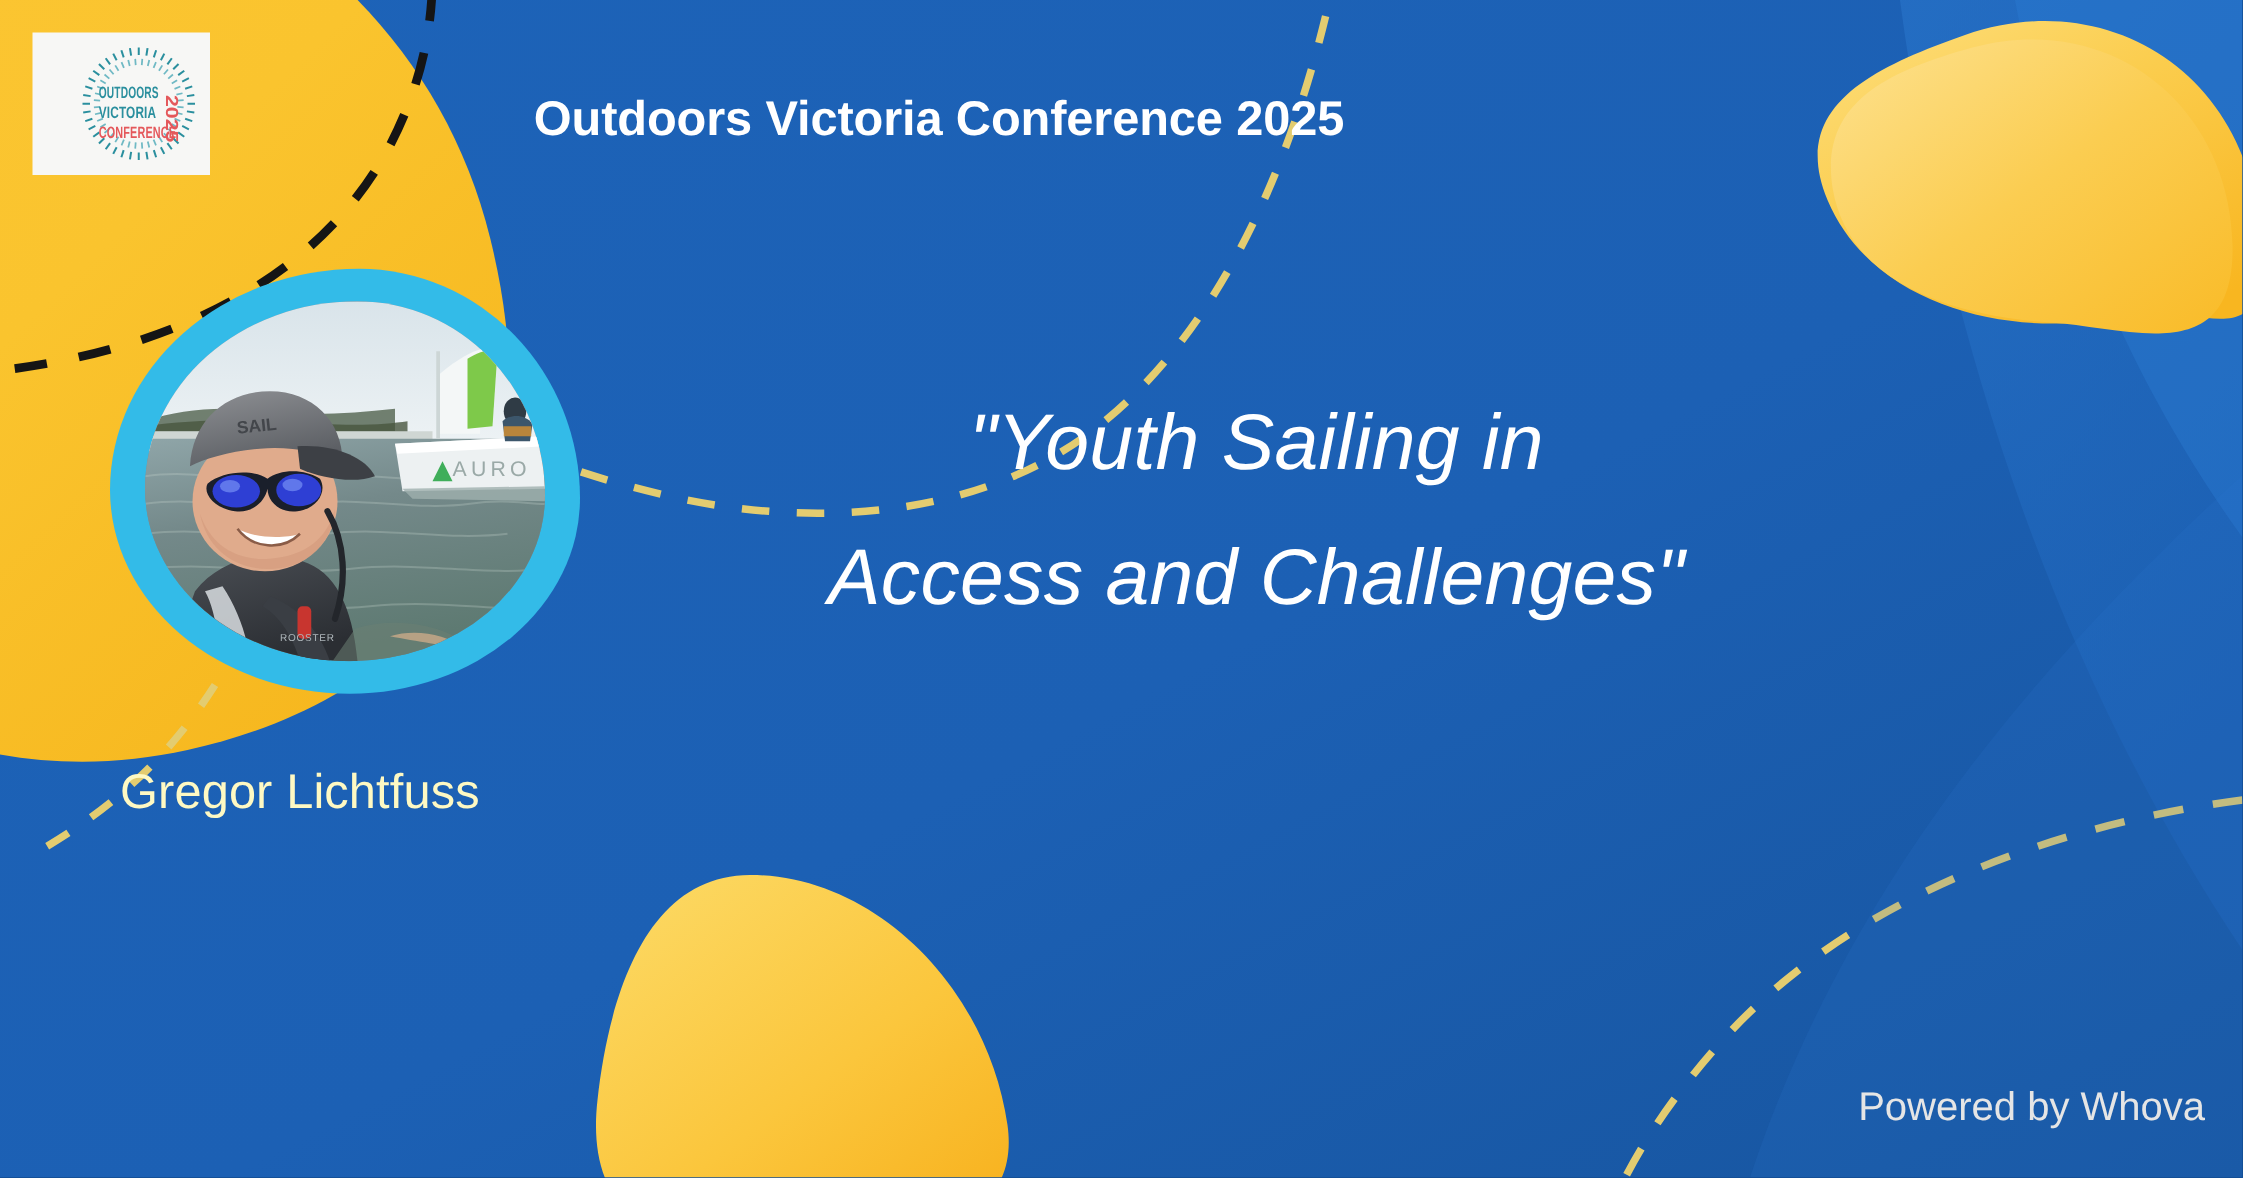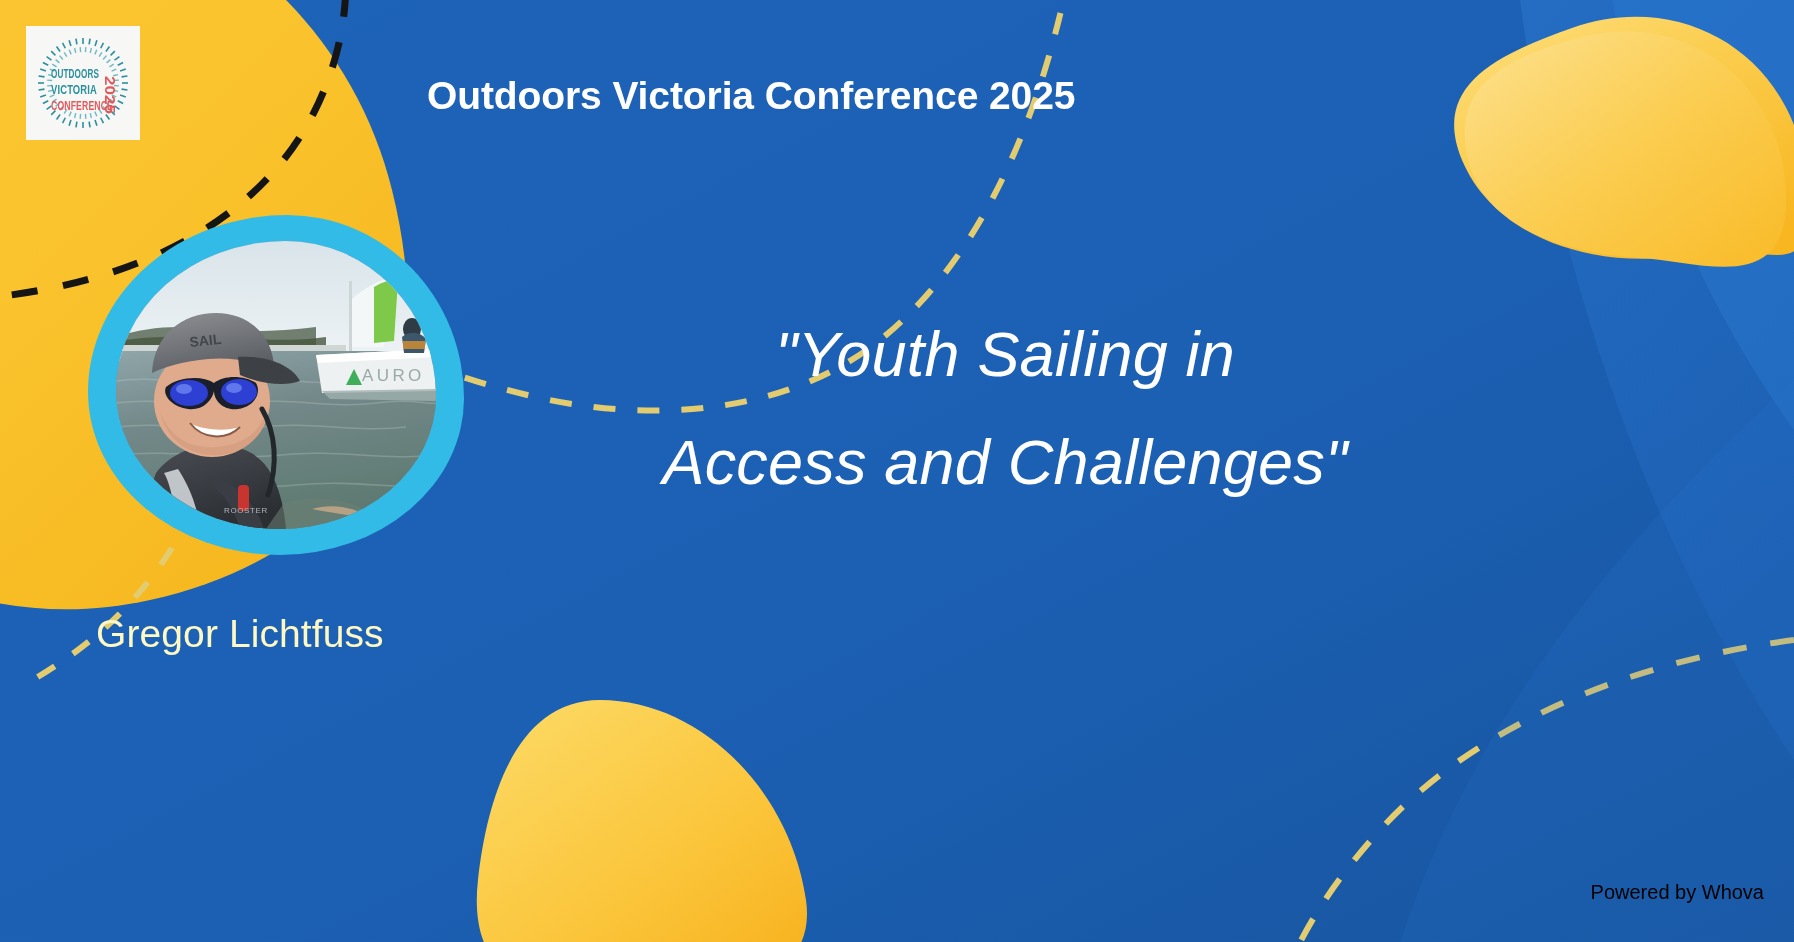--- a/index.html
+++ b/index.html
@@ -33,20 +33,21 @@
     position: absolute;
     left: 26px;
     top: 26px;
     width: 114px;
     height: 114px;
     background: #f7f7f5;
     display: flex;
     align-items: center;
     justify-content: center;
     overflow: hidden;
+    padding-left: 28px;
   }
   .logo-svg { width: 104px; height: 104px; display:block; }
 
   
   .header {
     position: absolute;
     left: 427px;
     top: 48px;
     width: 1050px;
     margin-top: 26px;
@@ -122,23 +123,23 @@
     line-height: 1.72;
     letter-spacing: 0.2px;
   }
   .session-title .tline { display: block; }
 
   
   .powered-by {
     position: absolute;
     right: 30px;
     bottom: 38px;
-    font-size: 20px;
+    font-size: 32px;
     font-weight: 400;
-    color: #000000;
+    color: #e5e5e5;
     white-space: nowrap;
   }
 </style>
 </head>
 <body>
 
 <div id="slide">
 
   <svg class="bg-svg" viewBox="0 0 1794 942" preserveAspectRatio="none">
     <defs>

